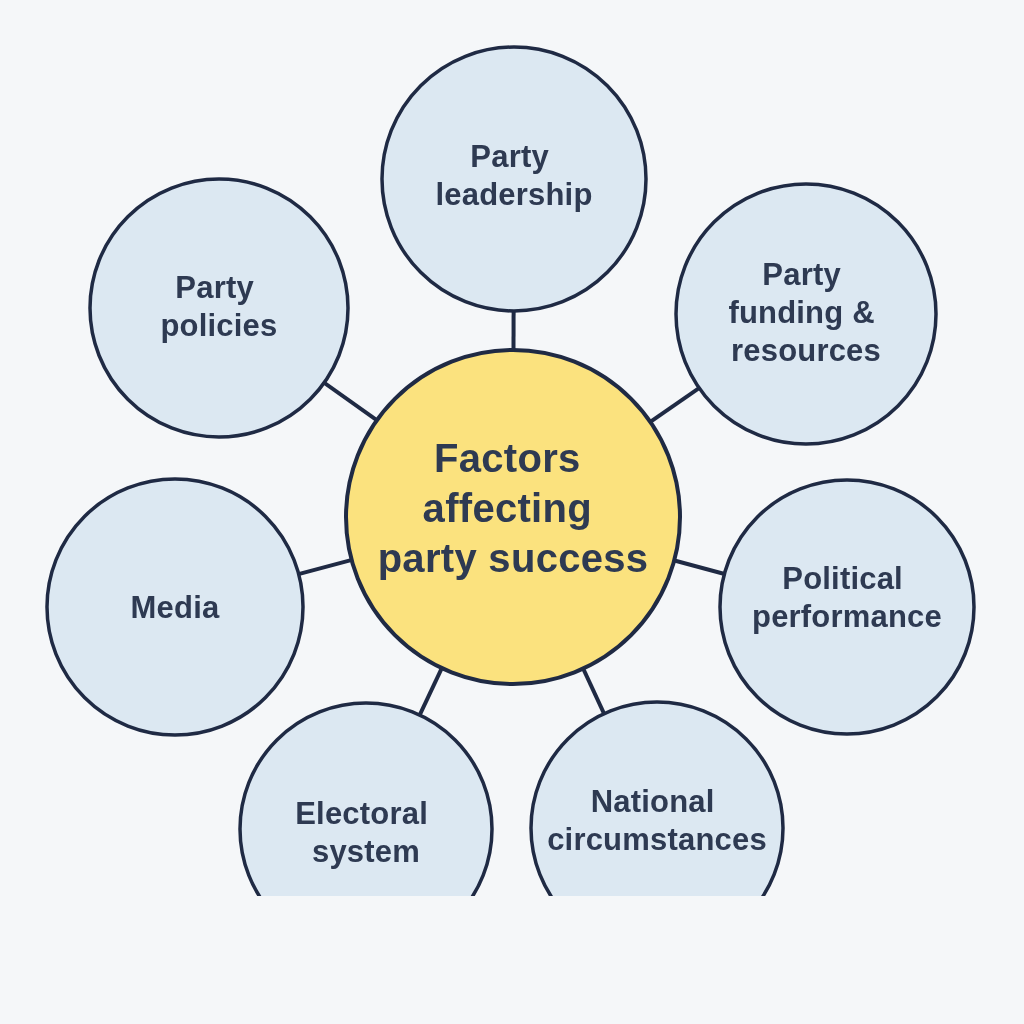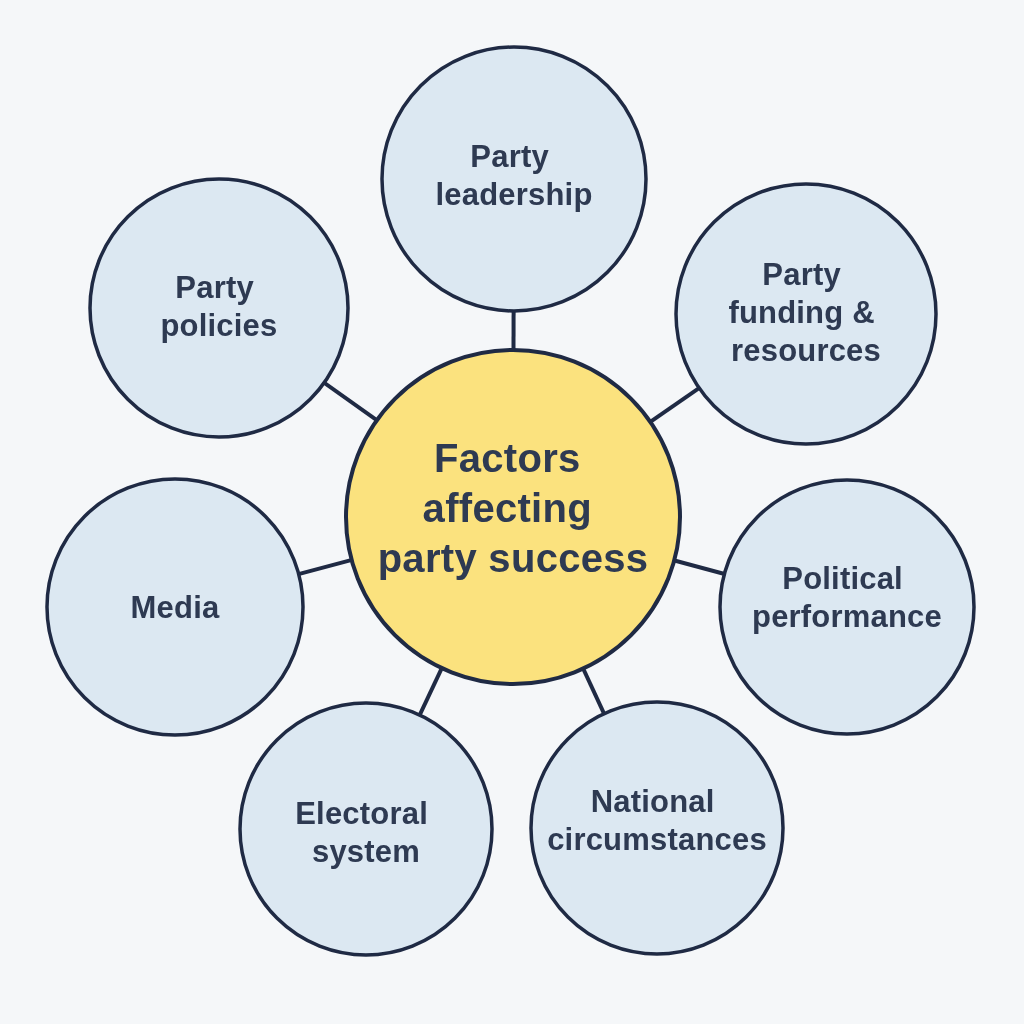--- a/index.html
+++ b/index.html
@@ -2,21 +2,21 @@
 <html><head>
 <meta charset="utf-8">
 <style>
   html, body {
     margin: 0;
     padding: 0;
     background: #F5F7F9;
   }
   .canvas-wrap {
     width: 1024px;
-    height: 1024px;
+    height: 896px;
     position: relative;
     background: #F5F7F9;
     overflow: hidden;
   }
   svg {
     display: block;
     width: 1024px;
     height: 1024px;
   }
   .connector {

